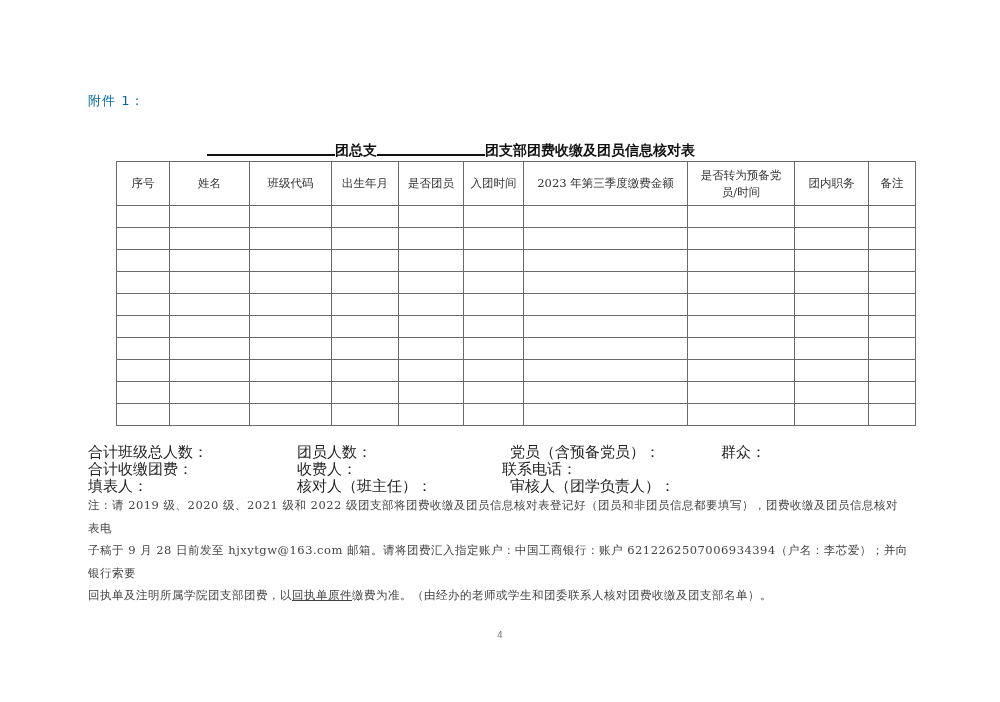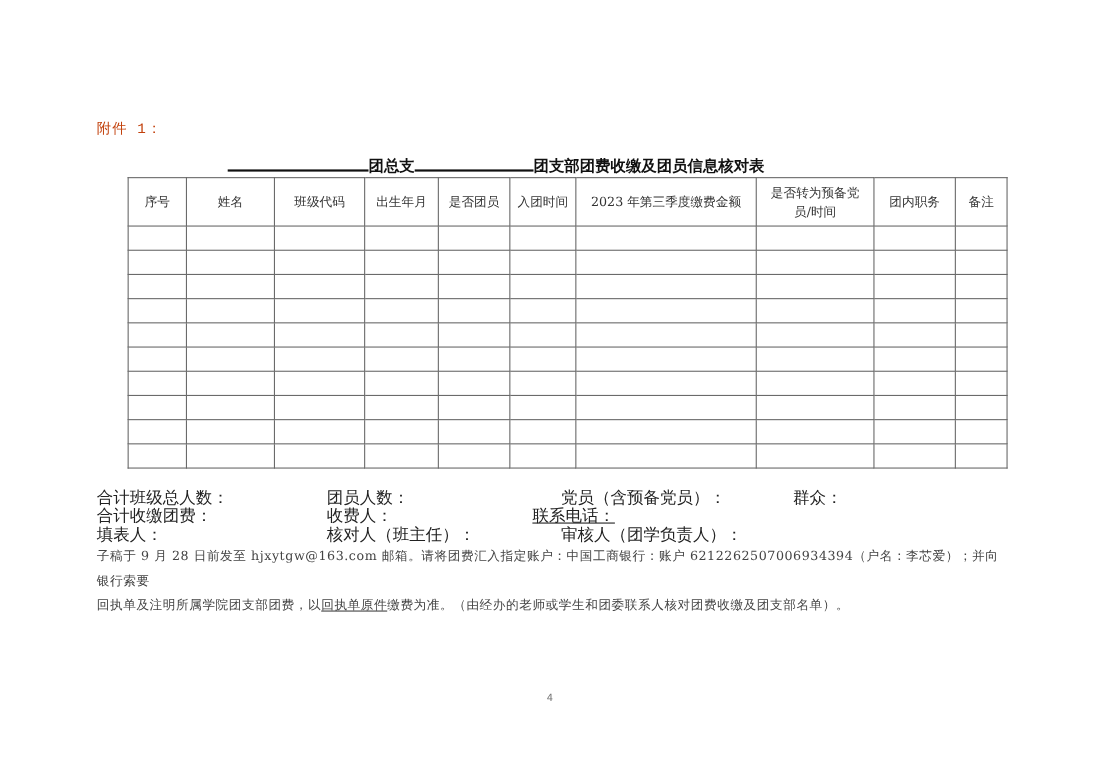--- a/index.html
+++ b/index.html
@@ -1,18 +1,18 @@
 <!DOCTYPE html>
 <html><head>
   <meta charset="utf-8">
   <style>
     html, body { margin: 0; padding: 0; background: #ffffff; }
     body { width: 1000px; height: 702px; position: relative; overflow: hidden;
       font-family: "DejaVu Sans", "Liberation Sans", sans-serif; color: #222; }
-    .attach { position: absolute; left: 88px; top: 108px; font-size: 13px; color: #c2410c; letter-spacing: 1px; font-family: Liberation Mono, monospace; }
+    .attach { position: absolute; left: 88px; top: 92px; font-size: 13px; color: #0369a1; letter-spacing: 1px; }
     .title { position: absolute; left: 207px; top: 134px; height: 26px; display: flex; align-items: flex-end;
       font-size: 14px; font-weight: bold; color: #111; white-space: nowrap; }
     .blank { display: inline-block; border-bottom: 2px solid #111; height: 0; margin-bottom: 4px; }
     .blank.b1 { width: 128px; }
     .blank.b2 { width: 108px; }
     table.grid { position: absolute; left: 100px; top: 161px; border-collapse: collapse; table-layout: fixed; margin-left: 16px; }
     table.grid th, table.grid td { border: 1px solid #6a6a6a; padding: 0; }
     table.grid th { height: 43px; font-weight: normal; font-size: 11.5px; color: #333; text-align: center;
       line-height: 17px; font-family: "DejaVu Serif", "Liberation Serif", serif; }
     table.grid td { height: 21px; }
@@ -188,24 +188,25 @@
     </tbody>
 </table>
 
 <div class="sum" style="left:88px;top:443px;">合计班级总人数：</div>
 <div class="sum" style="left:297px;top:443px;">团员人数：</div>
 <div class="sum" style="left:510px;top:443px;">党员（含预备党员）：</div>
 <div class="sum" style="left:721px;top:443px;">群众：</div>
 
 <div class="sum" style="left:88px;top:460px;">合计收缴团费：</div>
 <div class="sum" style="left:297px;top:460px;">收费人：</div>
-<div class="sum" style="left:484px;top:460px;text-decoration:underline;">联系电话：</div>
+<div class="sum" style="left:502px;top:460px;">联系电话：</div>
 
 <div class="sum" style="left:88px;top:477px;">填表人：</div>
 <div class="sum" style="left:297px;top:477px;">核对人（班主任）：</div>
 <div class="sum" style="left:510px;top:477px;">审核人（团学负责人）：</div>
 
 <div class="note">
+  <div>注：请 2019 级、2020 级、2021 级和 2022 级团支部将团费收缴及团员信息核对表登记好（团员和非团员信息都要填写），团费收缴及团员信息核对表电</div>
   <div>子稿于 9 月 28 日前发至 hjxytgw@163.com 邮箱。请将团费汇入指定账户：中国工商银行：账户 6212262507006934394（户名：李芯爱）；并向银行索要</div>
   <div><span>回执单及注明所属学院团支部团费，以</span><span class="u">回执单原件</span><span>缴费为准。（由经办的老师或学生和团委联系人核对团费收缴及团支部名单）。</span></div>
 </div>
 
 <div class="pageno">4</div>
 
 </body></html>

